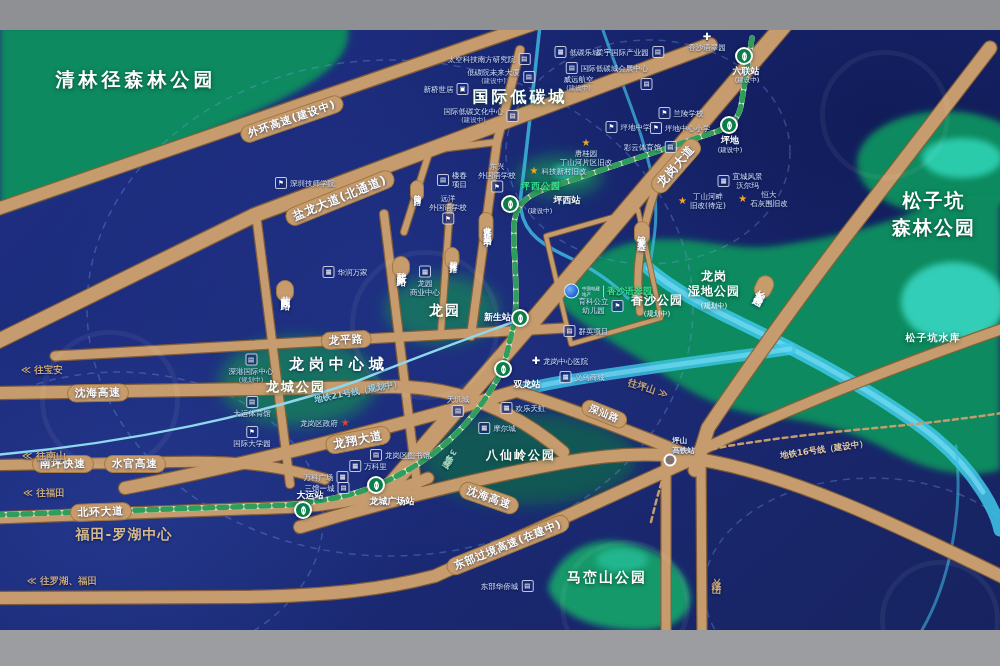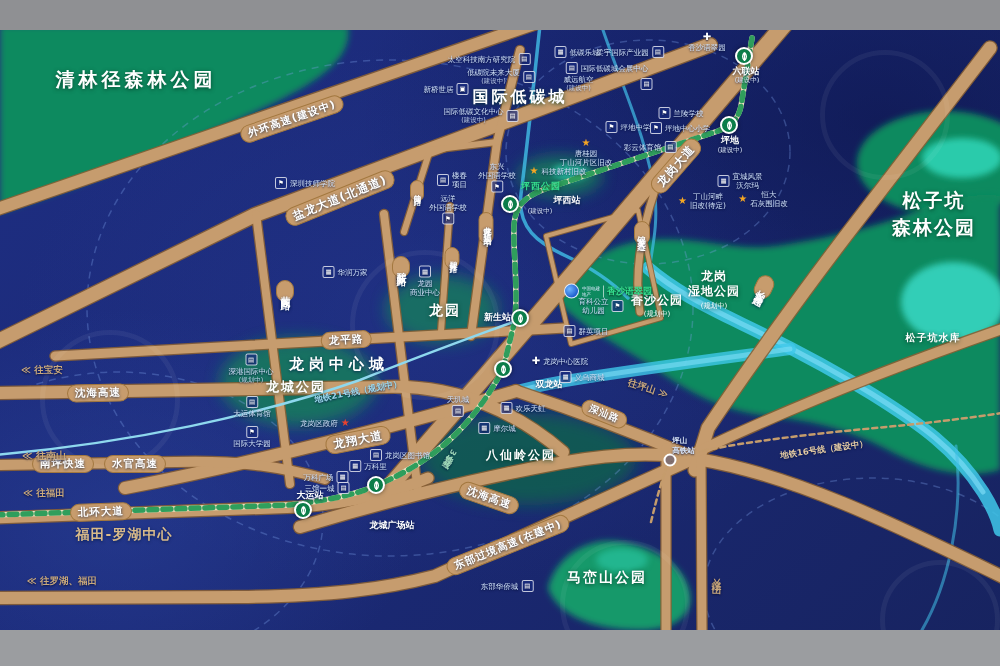--- a/index.html
+++ b/index.html
@@ -284,33 +284,33 @@
         <svg width="9" height="9" viewBox="0 0 10 10" fill="none" stroke="#fff" stroke-width="1.4">
           <path d="M5,0.5 L5,9.5 M5,0.5 C2.2,3 2.2,7 5,9.5 M5,0.5 C7.8,3 7.8,7 5,9.5"></path>
         </svg>
       </div>
       <div class="stnlbl" style="left: 494px; top: 317px; padding-left: 7px;">新生站</div>
       <div class="stn" style="left: 503px; top: 369px;">
         <svg width="9" height="9" viewBox="0 0 10 10" fill="none" stroke="#fff" stroke-width="1.4">
           <path d="M5,0.5 L5,9.5 M5,0.5 C2.2,3 2.2,7 5,9.5 M5,0.5 C7.8,3 7.8,7 5,9.5"></path>
         </svg>
       </div>
-      <div class="stnlbl" style="left: 527px; top: 384px; padding-left: 44px;">双龙站</div>
+      <div class="stnlbl" style="left: 527px; top: 384px;">双龙站</div>
       <div class="stn" style="left: 303px; top: 510px;">
         <svg width="9" height="9" viewBox="0 0 10 10" fill="none" stroke="#fff" stroke-width="1.4">
           <path d="M5,0.5 L5,9.5 M5,0.5 C2.2,3 2.2,7 5,9.5 M5,0.5 C7.8,3 7.8,7 5,9.5"></path>
         </svg>
       </div>
       <div class="stnlbl" style="left: 310px; top: 495px;">大运站</div>
       <div class="stn" style="left: 376px; top: 485px;">
         <svg width="9" height="9" viewBox="0 0 10 10" fill="none" stroke="#fff" stroke-width="1.4">
           <path d="M5,0.5 L5,9.5 M5,0.5 C2.2,3 2.2,7 5,9.5 M5,0.5 C7.8,3 7.8,7 5,9.5"></path>
         </svg>
       </div>
-      <div class="stnlbl" style="left: 392px; top: 501px; margin-top: 24px;">龙城广场站</div>
+      <div class="stnlbl" style="left: 392px; top: 501px;">龙城广场站</div>
       <div class="rail" style="left: 670px; top: 460px;"></div>
       <div class="stnsub" style="font-size: 7.5px; font-weight: 700; left: 676px; top: 446px; padding-left: 15px;">
         <div>坪山</div>
         <div>高铁站</div>
       </div>
       <div class="poi" style="left: 489px; top: 59px;">
         <span class="txt">
           <div>太空科技南方研究院</div>
         </span>
         <span class="chip">▤</span>

